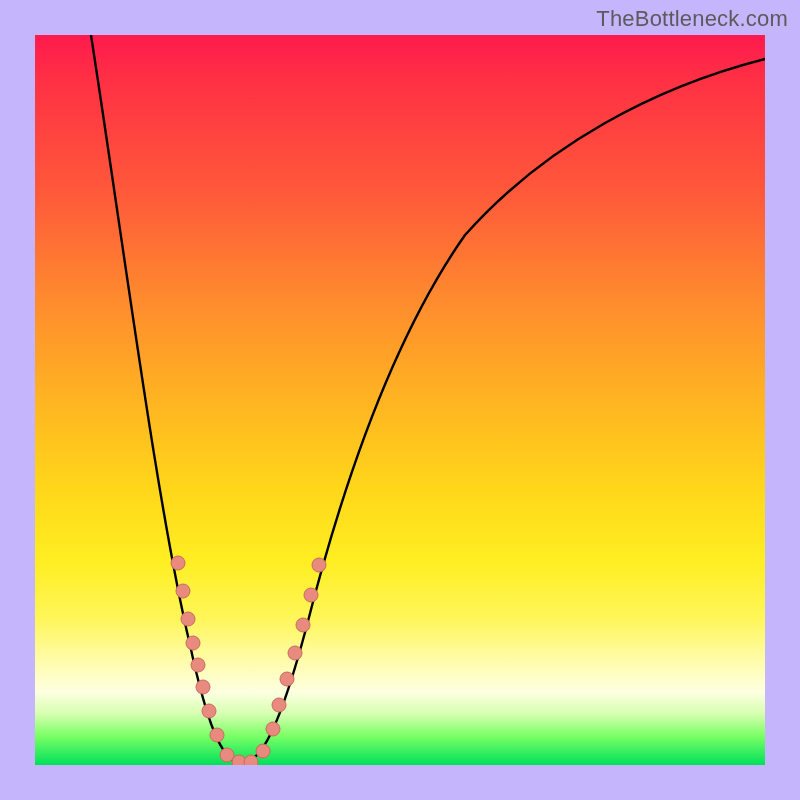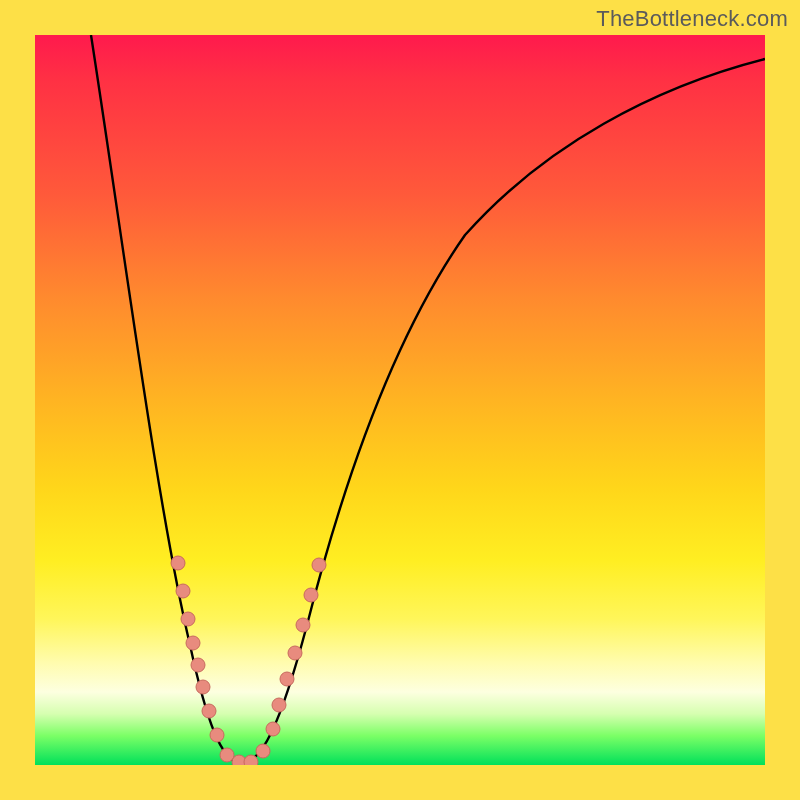--- a/index.html
+++ b/index.html
@@ -10,21 +10,21 @@
     overflow: hidden;
     background: #000;
     font-family: Arial, Helvetica, sans-serif;
   }
   .frame {
     position: absolute;
     top: 0;
     left: 0;
     width: 800px;
     height: 800px;
-    background: #fde047;
+    background: #c4b5fd;
   }
   .plot {
     position: absolute;
     top: 35px;
     left: 35px;
     width: 730px;
     height: 730px;
     
     background: linear-gradient(
       to bottom,

